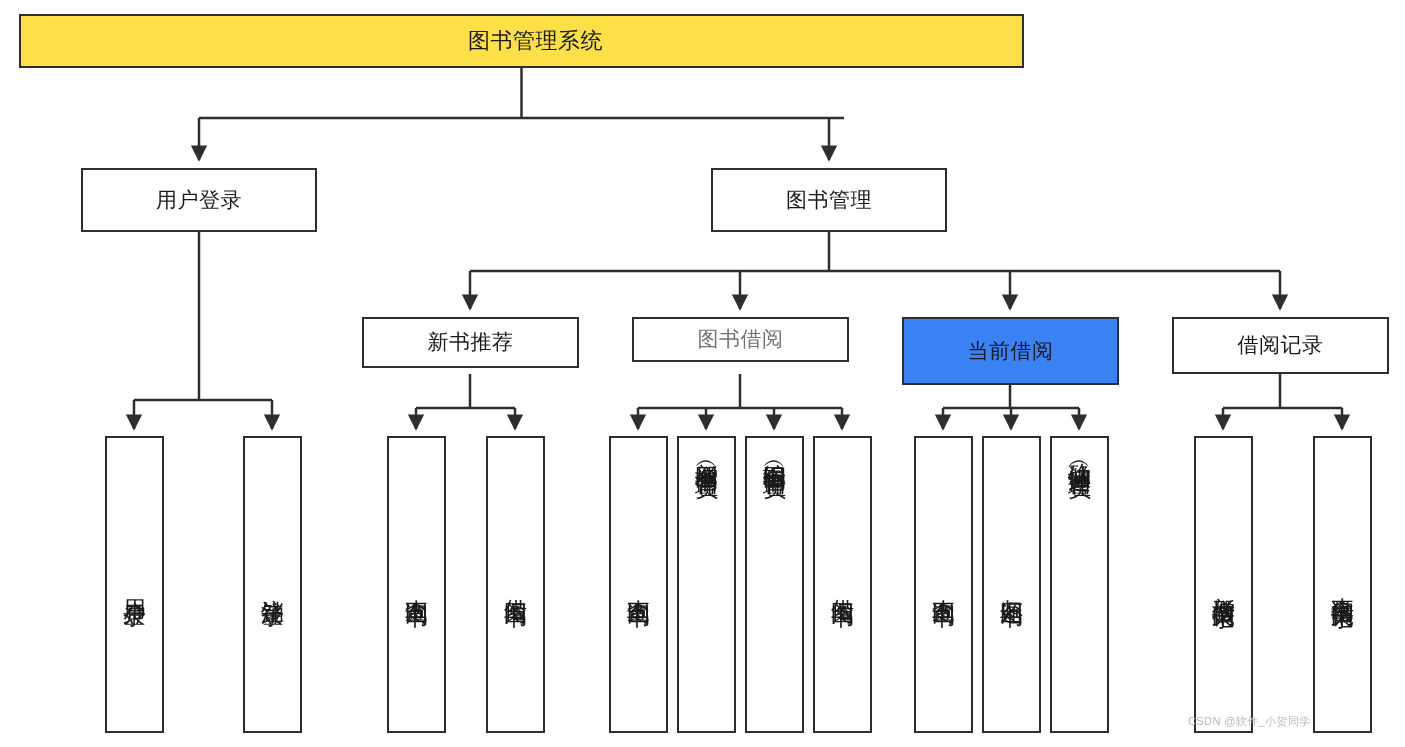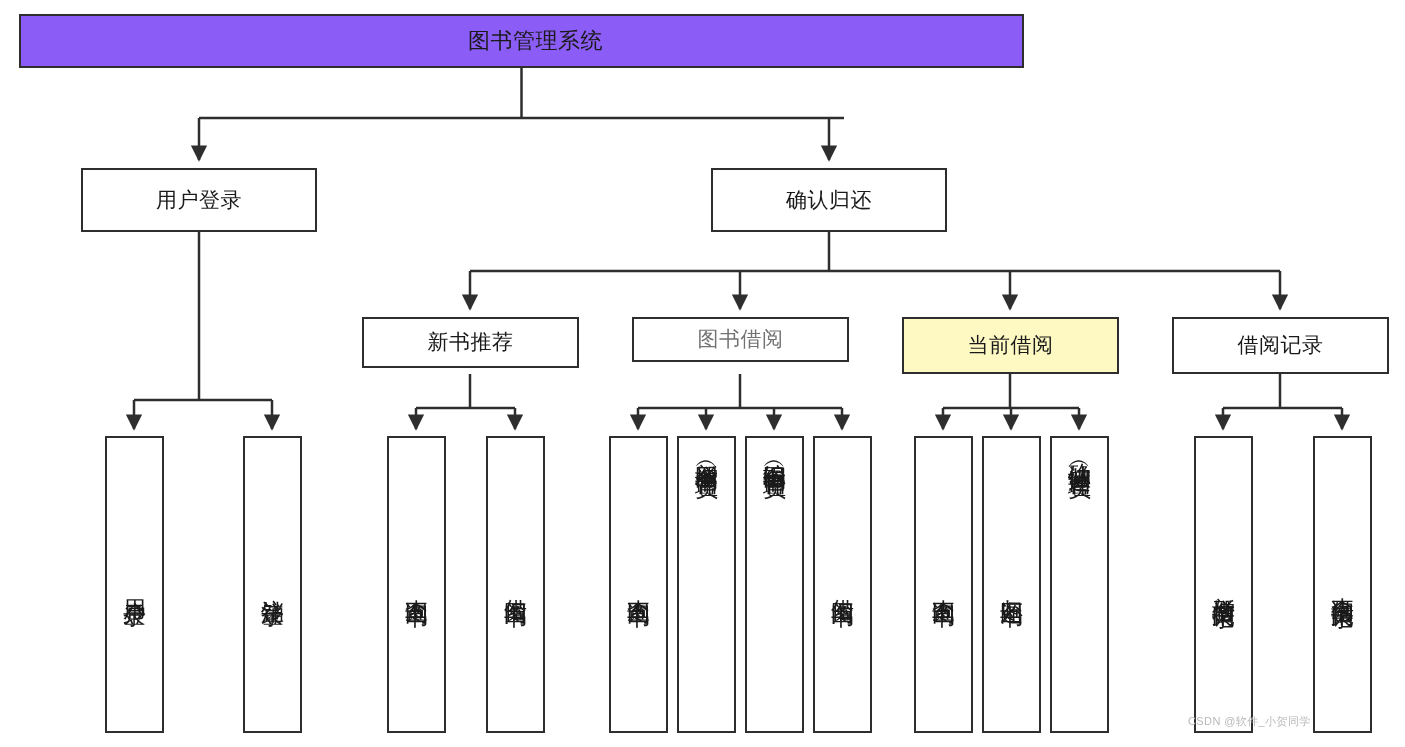--- a/index.html
+++ b/index.html
@@ -126,38 +126,38 @@
       <path d="M 1011 408 L 1011 429" marker-end="url(#arrow)"></path>
       <path d="M 1079 408 L 1079 429" marker-end="url(#arrow)"></path>
 
       <path d="M 1280 374 L 1280 408"></path>
       <path d="M 1223 408 L 1342 408"></path>
       <path d="M 1223 408 L 1223 429" marker-end="url(#arrow)"></path>
       <path d="M 1342 408 L 1342 429" marker-end="url(#arrow)"></path>
     </g>
   </svg>
 
-  <div class="node horiz title" id="node-root" style="left: 19px; top: 14px; width: 1005px; height: 54px; border-color: rgb(46, 46, 46); background: #8b5cf6; color: rgb(26, 26, 26); padding-left: 28px;">
+  <div class="node horiz title" id="node-root" style="left: 19px; top: 14px; width: 1005px; height: 54px; border-color: rgb(46, 46, 46); background: #fde047; color: rgb(26, 26, 26); padding-left: 28px;">
     <span class="label">图书管理系统</span>
   </div>
 
   <div class="node horiz" id="node-l1-0" style="left: 81px; top: 168px; width: 236px; height: 64px; border-color: rgb(46, 46, 46); background: rgb(255, 255, 255); color: rgb(26, 26, 26);">
     <span class="label">用户登录</span>
   </div>
   <div class="node horiz" id="node-l1-1" style="left: 711px; top: 168px; width: 236px; height: 64px; border-color: rgb(46, 46, 46); background: rgb(255, 255, 255); color: rgb(26, 26, 26);">
-    <span class="label">确认归还</span>
+    <span class="label">图书管理</span>
   </div>
 
   <div class="node horiz" id="node-l2-0" style="left: 362px; top: 317px; width: 217px; height: 51px; border-color: rgb(46, 46, 46); background: rgb(255, 255, 255); color: rgb(26, 26, 26);">
     <span class="label">新书推荐</span>
   </div>
   <div class="node horiz" id="node-l2-1" style="left: 632px; top: 317px; width: 217px; height: 45px; border-color: rgb(46, 46, 46); background: rgb(255, 255, 255); color: #737373;">
     <span class="label">图书借阅</span>
   </div>
-  <div class="node horiz" id="node-l2-2" style="left: 902px; top: 317px; width: 217px; height: 57px; border-color: rgb(46, 46, 46); background: #fef9c3; color: rgb(26, 26, 26); align-items: center;">
+  <div class="node horiz" id="node-l2-2" style="left: 902px; top: 317px; width: 217px; height: 68px; border-color: rgb(46, 46, 46); background: #3b82f6; color: rgb(26, 26, 26); align-items: center;">
     <span class="label">当前借阅</span>
   </div>
   <div class="node horiz" id="node-l2-3" style="left: 1172px; top: 317px; width: 217px; height: 57px; border-color: rgb(46, 46, 46); background: rgb(255, 255, 255); color: rgb(26, 26, 26);">
     <span class="label">借阅记录</span>
   </div>
 
   <div class="node vert" id="node-leaf-0" style="left: 105px; top: 436px; width: 59px; height: 297px; border-color: rgb(46, 46, 46); background: rgb(255, 255, 255); color: rgb(26, 26, 26);">
     <span class="label">用户登录</span>
   </div>
   <div class="node vert" id="node-leaf-1" style="left: 243px; top: 436px; width: 59px; height: 297px; border-color: rgb(46, 46, 46); background: rgb(255, 255, 255); color: rgb(26, 26, 26);">

